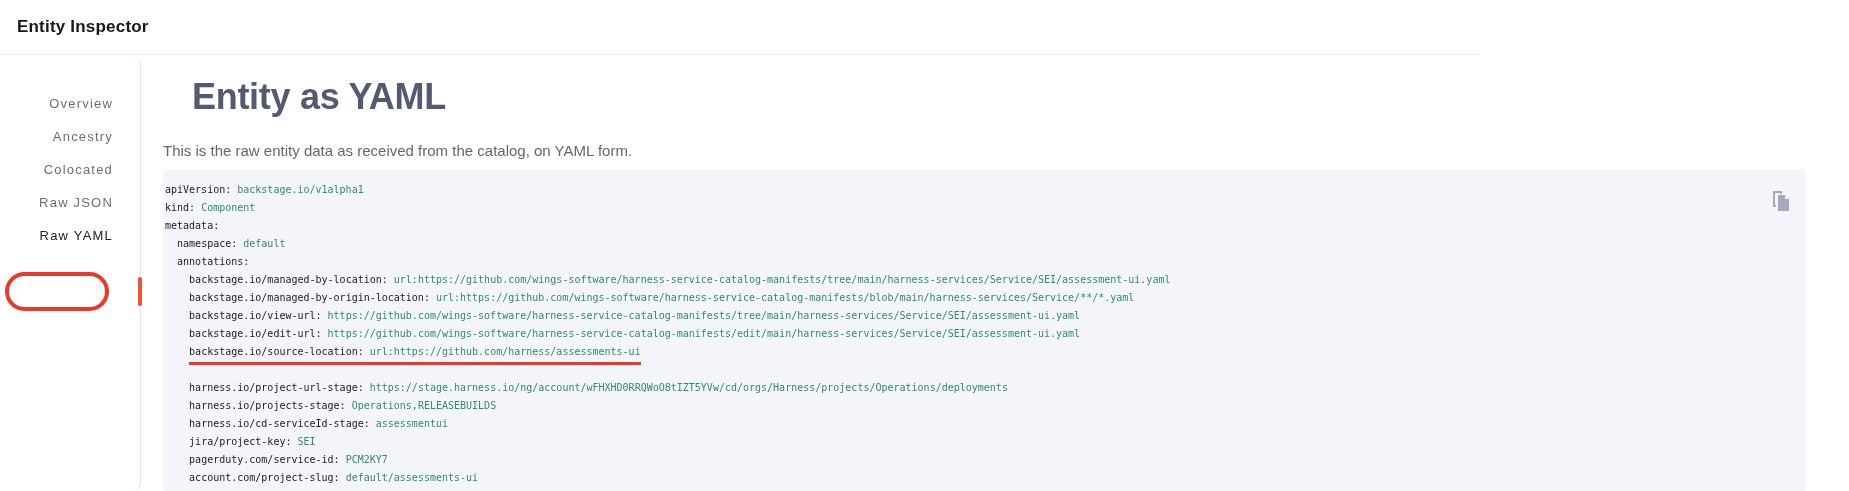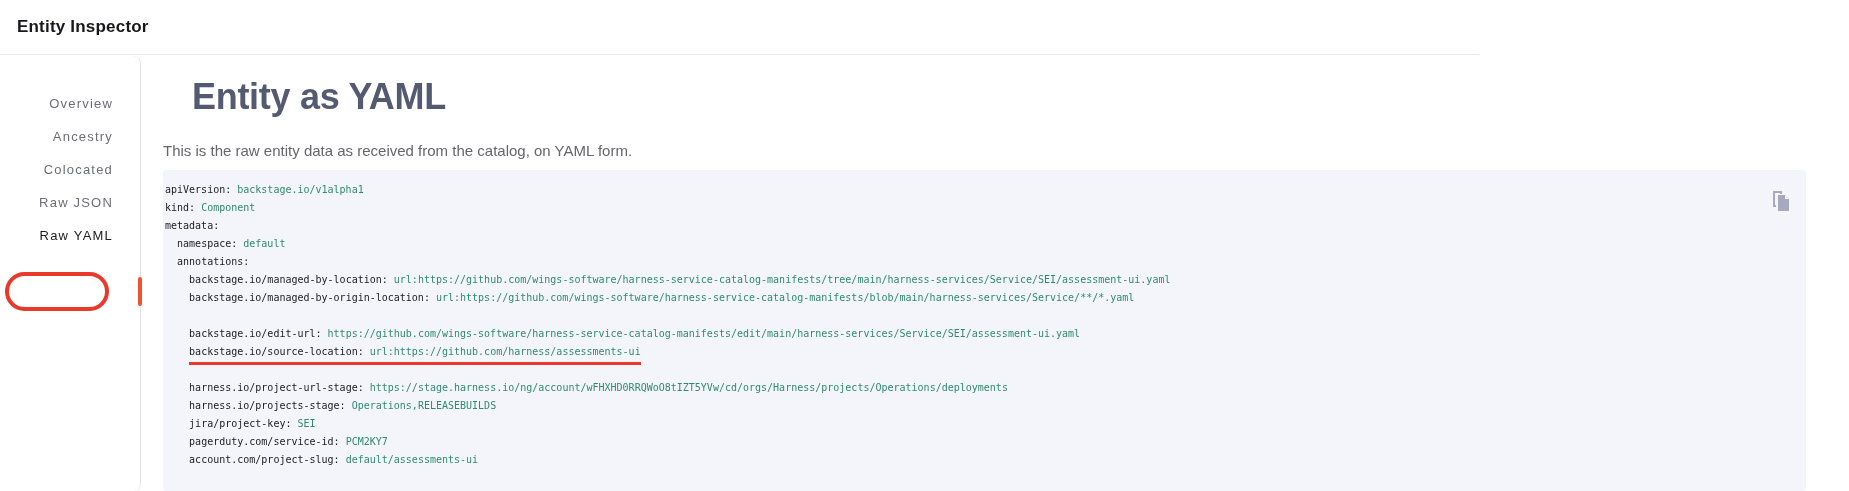--- a/index.html
+++ b/index.html
@@ -90,26 +90,27 @@
         </svg>
       </button>
       <div id="yaml-lines">
           <div class="yaml-line"><span class="yaml-indent"></span><span class="line-inner"><span class="yaml-key">apiVersion:</span><span class="yaml-value"> backstage.io/v1alpha1</span></span></div>
           <div class="yaml-line"><span class="yaml-indent"></span><span class="line-inner"><span class="yaml-key">kind:</span><span class="yaml-value"> Component</span></span></div>
           <div class="yaml-line"><span class="yaml-indent"></span><span class="line-inner"><span class="yaml-key">metadata:</span></span></div>
           <div class="yaml-line"><span class="yaml-indent">  </span><span class="line-inner"><span class="yaml-key">namespace:</span><span class="yaml-value"> default</span></span></div>
           <div class="yaml-line"><span class="yaml-indent">  </span><span class="line-inner"><span class="yaml-key">annotations:</span></span></div>
           <div class="yaml-line"><span class="yaml-indent">    </span><span class="line-inner"><span class="yaml-key">backstage.io/managed-by-location:</span><span class="yaml-value"> url:https://github.com/wings-software/harness-service-catalog-manifests/tree/main/harness-services/Service/SEI/assessment-ui.yaml</span></span></div>
           <div class="yaml-line"><span class="yaml-indent">    </span><span class="line-inner"><span class="yaml-key">backstage.io/managed-by-origin-location:</span><span class="yaml-value"> url:https://github.com/wings-software/harness-service-catalog-manifests/blob/main/harness-services/Service/**/*.yaml</span></span></div>
-          <div class="yaml-line"><span class="yaml-indent">    </span></div>
+          <div class="yaml-line"><span class="yaml-indent">    </span><span class="line-inner"><span class="yaml-key">backstage.io/view-url:</span><span class="yaml-value"> https://github.com/wings-software/harness-service-catalog-manifests/tree/main/harness-services/Service/SEI/assessment-ui.yaml</span></span></div>
           <div class="yaml-line"><span class="yaml-indent">    </span><span class="line-inner"><span class="yaml-key">backstage.io/edit-url:</span><span class="yaml-value"> https://github.com/wings-software/harness-service-catalog-manifests/edit/main/harness-services/Service/SEI/assessment-ui.yaml</span></span></div>
           <div class="yaml-line"><span class="yaml-indent">    </span><span class="line-inner underlined"><span class="yaml-key">backstage.io/source-location:</span><span class="yaml-value"> url:https://github.com/harness/assessments-ui</span></span></div>
           <div class="yaml-line"><span class="yaml-indent">    </span></div>
           <div class="yaml-line"><span class="yaml-indent">    </span><span class="line-inner"><span class="yaml-key">harness.io/project-url-stage:</span><span class="yaml-value"> https://stage.harness.io/ng/account/wFHXHD0RRQWoO8tIZT5YVw/cd/orgs/Harness/projects/Operations/deployments</span></span></div>
           <div class="yaml-line"><span class="yaml-indent">    </span><span class="line-inner"><span class="yaml-key">harness.io/projects-stage:</span><span class="yaml-value"> Operations,RELEASEBUILDS</span></span></div>
+          <div class="yaml-line"><span class="yaml-indent">    </span><span class="line-inner"><span class="yaml-key">harness.io/cd-serviceId-stage:</span><span class="yaml-value"> assessmentui</span></span></div>
           <div class="yaml-line"><span class="yaml-indent">    </span><span class="line-inner"><span class="yaml-key">jira/project-key:</span><span class="yaml-value"> SEI</span></span></div>
           <div class="yaml-line"><span class="yaml-indent">    </span><span class="line-inner"><span class="yaml-key">pagerduty.com/service-id:</span><span class="yaml-value"> PCM2KY7</span></span></div>
           <div class="yaml-line"><span class="yaml-indent">    </span><span class="line-inner"><span class="yaml-key">account.com/project-slug:</span><span class="yaml-value"> default/assessments-ui</span></span></div>
         </div>
     </div>
   </main>
 
 </div>
 
 </body></html>

